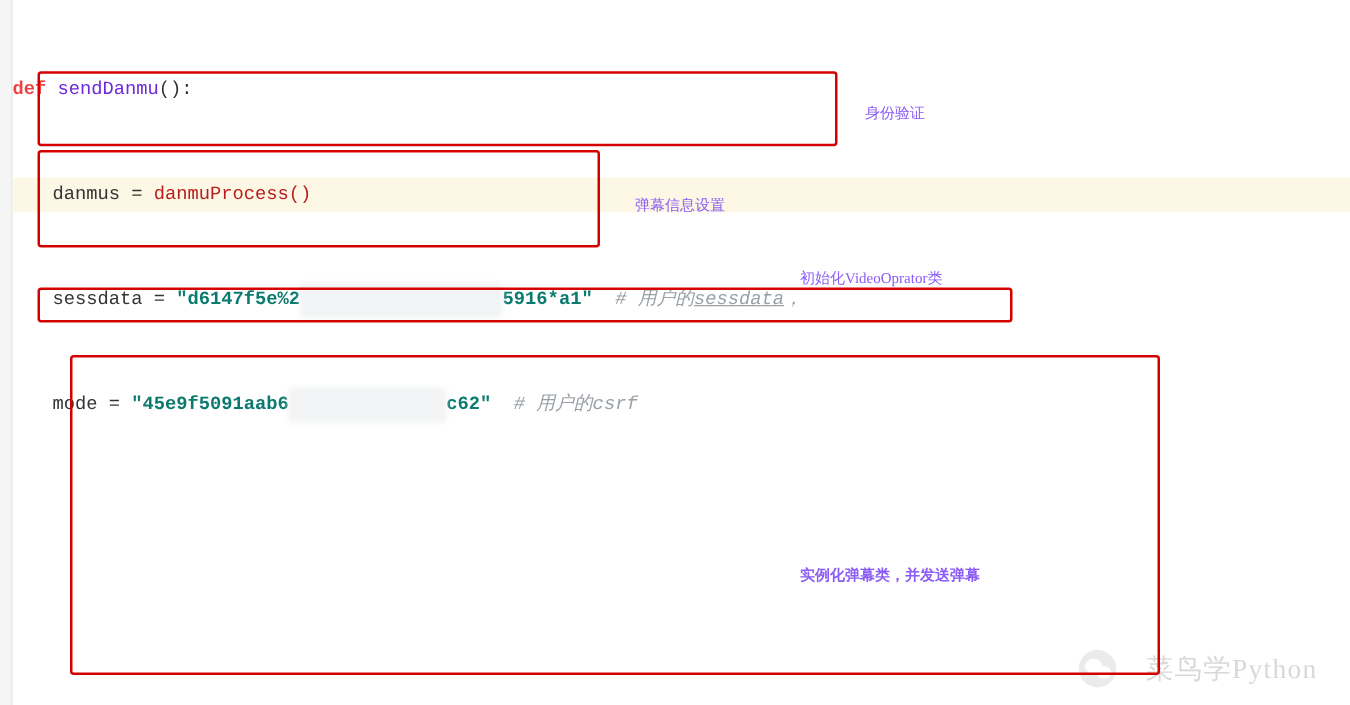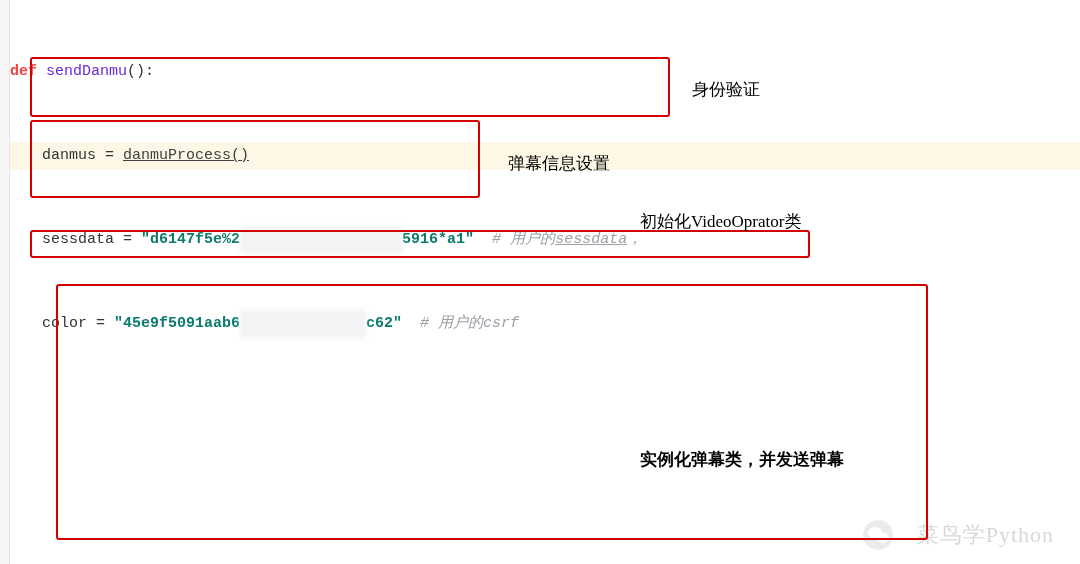--- a/index.html
+++ b/index.html
@@ -27,30 +27,30 @@
     white-space: pre;
   }
   .line { height: 28px; }
   .indent1 { padding-left: 32px; }
   .kw   { color: #ef4444; font-weight: bold; }
   .fn   { color: #6d28d9; }
   .num  { color: #1a66cc; text-decoration: underline; text-decoration-color: rgba(26,102,204,.5); }
   .str  { color: #0b7a6f; font-weight: 600; }
   .cm   { color: #9aa0a6; font-style: italic; }
   .cmu  { text-decoration: underline; margin-top: 44px; }
-  .call { color: #404040; text-decoration: underline; } 
+  .call { color: #b91c1c; } 
   .hl-band {
     position: absolute;
     left: 10px; right: 0;
     background: #fdf8e5;
     height: 28px;
     z-index: 0;
   }
   .redbox { position: absolute; border: 2px solid #d40000; border-radius: 3px; z-index: 5; pointer-events: none; }
-  .annot  { position: absolute; color: #000000; font-family: "SimSun","Songti SC",serif; font-size: 17px; z-index: 6; }
+  .annot  { position: absolute; color: #8b5cf6; font-family: "SimSun","Songti SC",serif; font-size: 12px; z-index: 6; }
   .code-area .line { position: relative; z-index: 2; }
   .blur {
     display: inline-block;
     background: #f2f3f4;
     color: transparent;
     filter: blur(2px);
     border-radius: 2px;
   }
   .watermark {
     position: absolute;
@@ -92,21 +92,21 @@
 
 <div class="annot" style="left:692px; top:76px;">身份验证</div>
 <div class="annot" style="left:508px; top:150px;">弹幕信息设置</div>
 <div class="annot" style="left:640px; top:208px;">初始化VideoOprator类</div>
 <div class="annot" style="left:640px; top:446px;font-weight:bold;">实例化弹幕类，并发送弹幕</div>
 
 <div class="code-area">
   <div class="line"><span class="kw">def</span> <span class="fn">sendDanmu</span><span>():</span></div>
   <div class="line indent1"><span>danmus = </span><span class="call">danmuProcess()</span></div>
   <div class="line indent1"><span>sessdata = </span><span class="str">"d6147f5e%2</span><span class="blur">XXXXXXXXXXXXXXXXXX</span><span class="str">5916*a1"</span><span class="cm">  # 用户的</span><span class="cm cmu">sessdata</span><span class="cm">，</span></div>
-  <div class="line indent1"><span>color = </span><span class="str">"45e9f5091aab6</span><span class="blur">XXXXXXXXXXXXXX</span><span class="str">c62"</span><span class="cm">  # 用户的csrf</span></div>
+  <div class="line indent1"><span>mode = </span><span class="str">"45e9f5091aab6</span><span class="blur">XXXXXXXXXXXXXX</span><span class="str">c62"</span><span class="cm">  # 用户的csrf</span></div>
   <div class="line indent1"></div>
   
   
   
   
   
   
   
   
   

